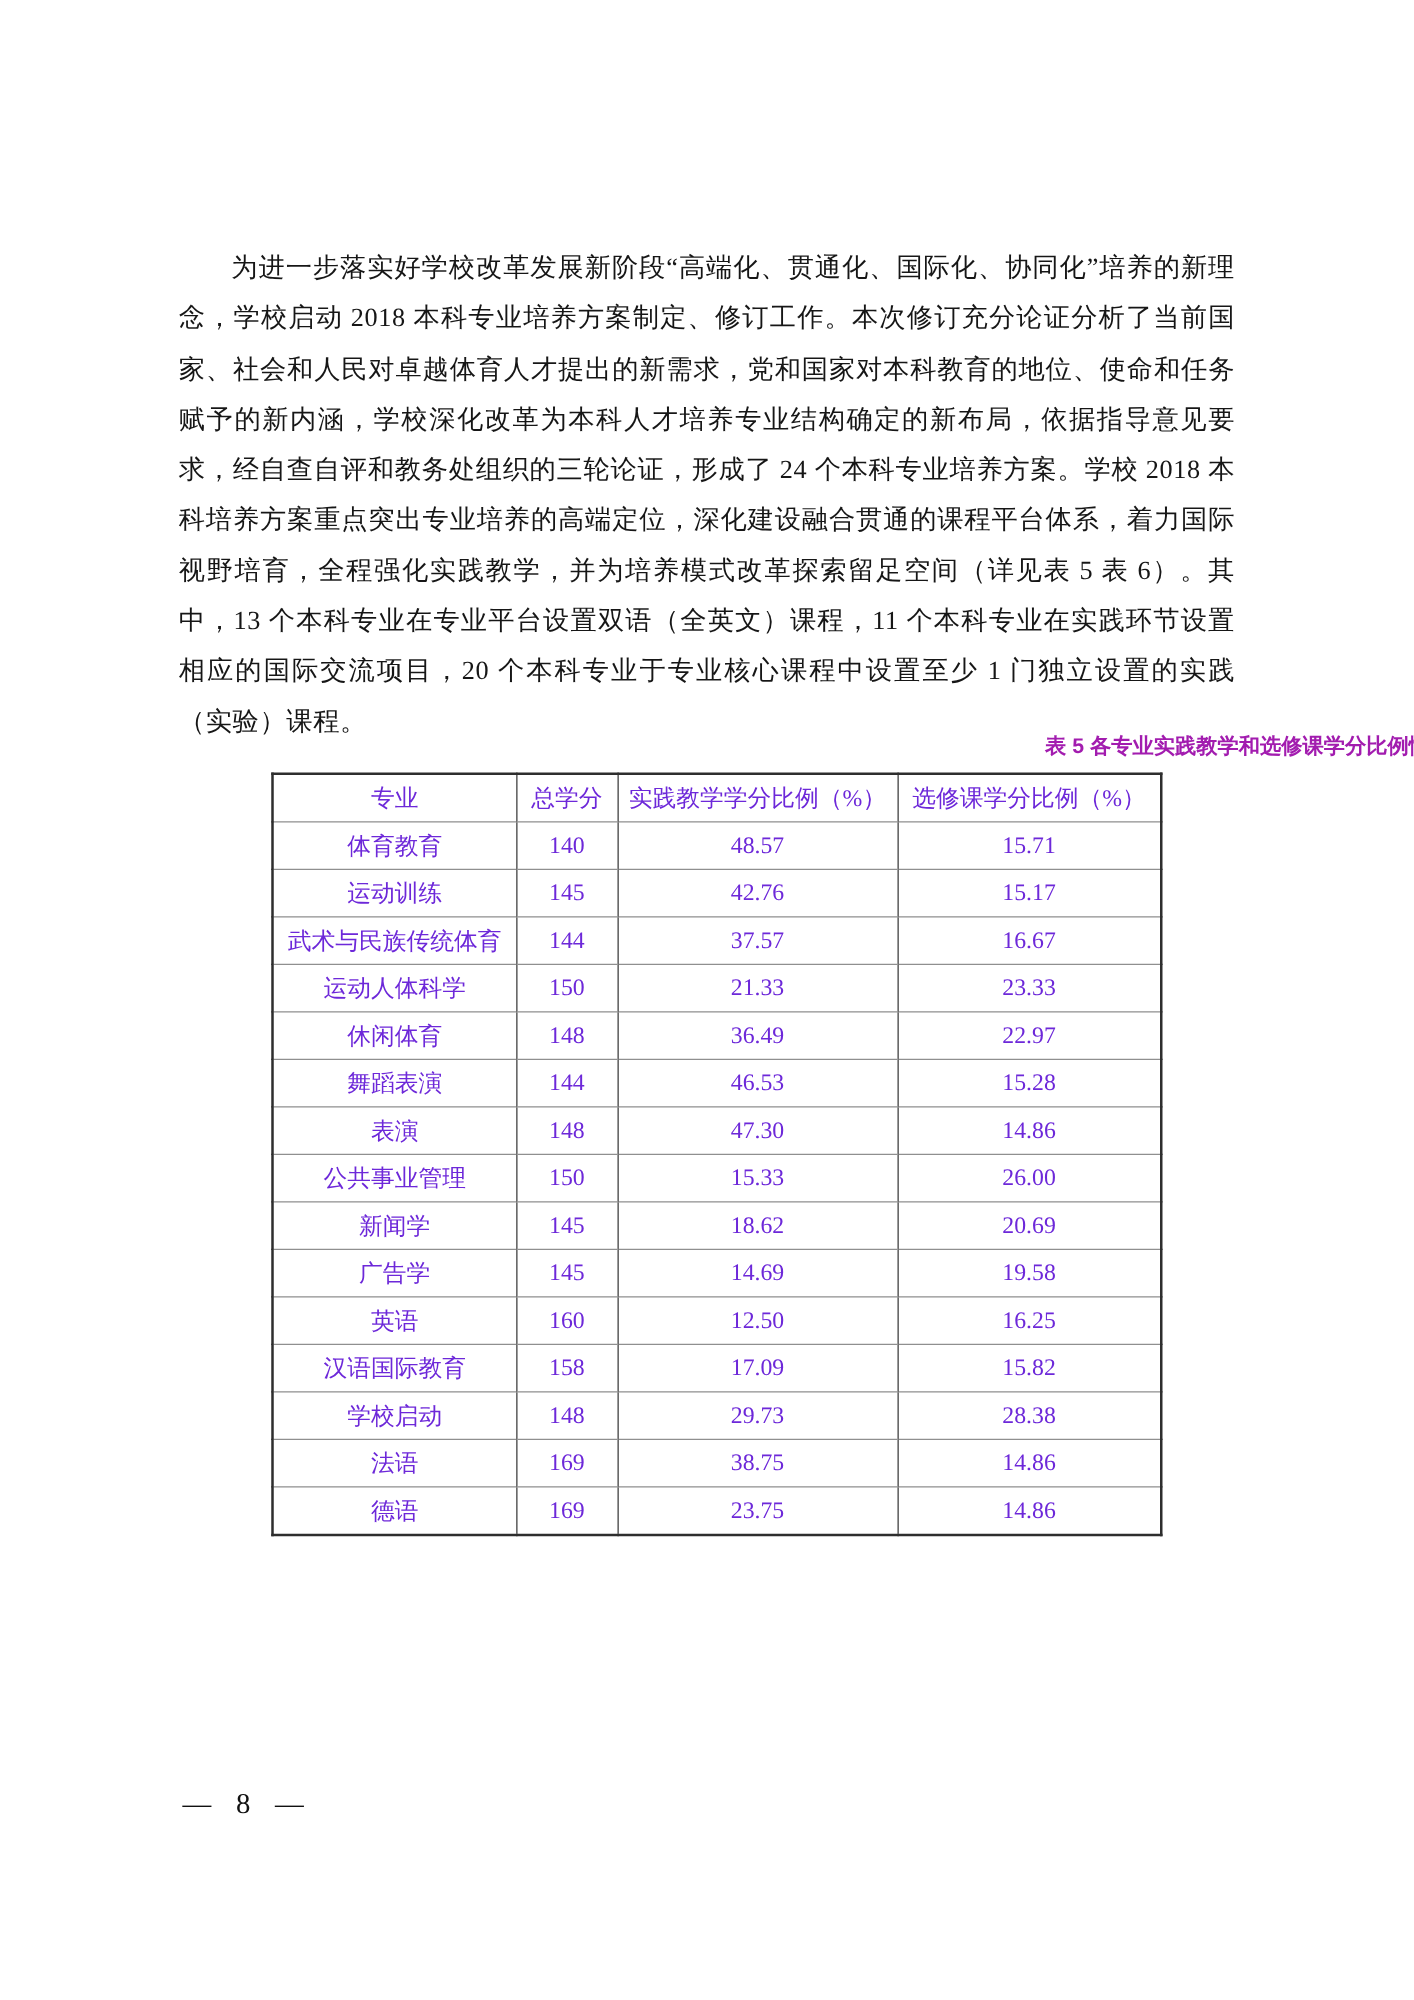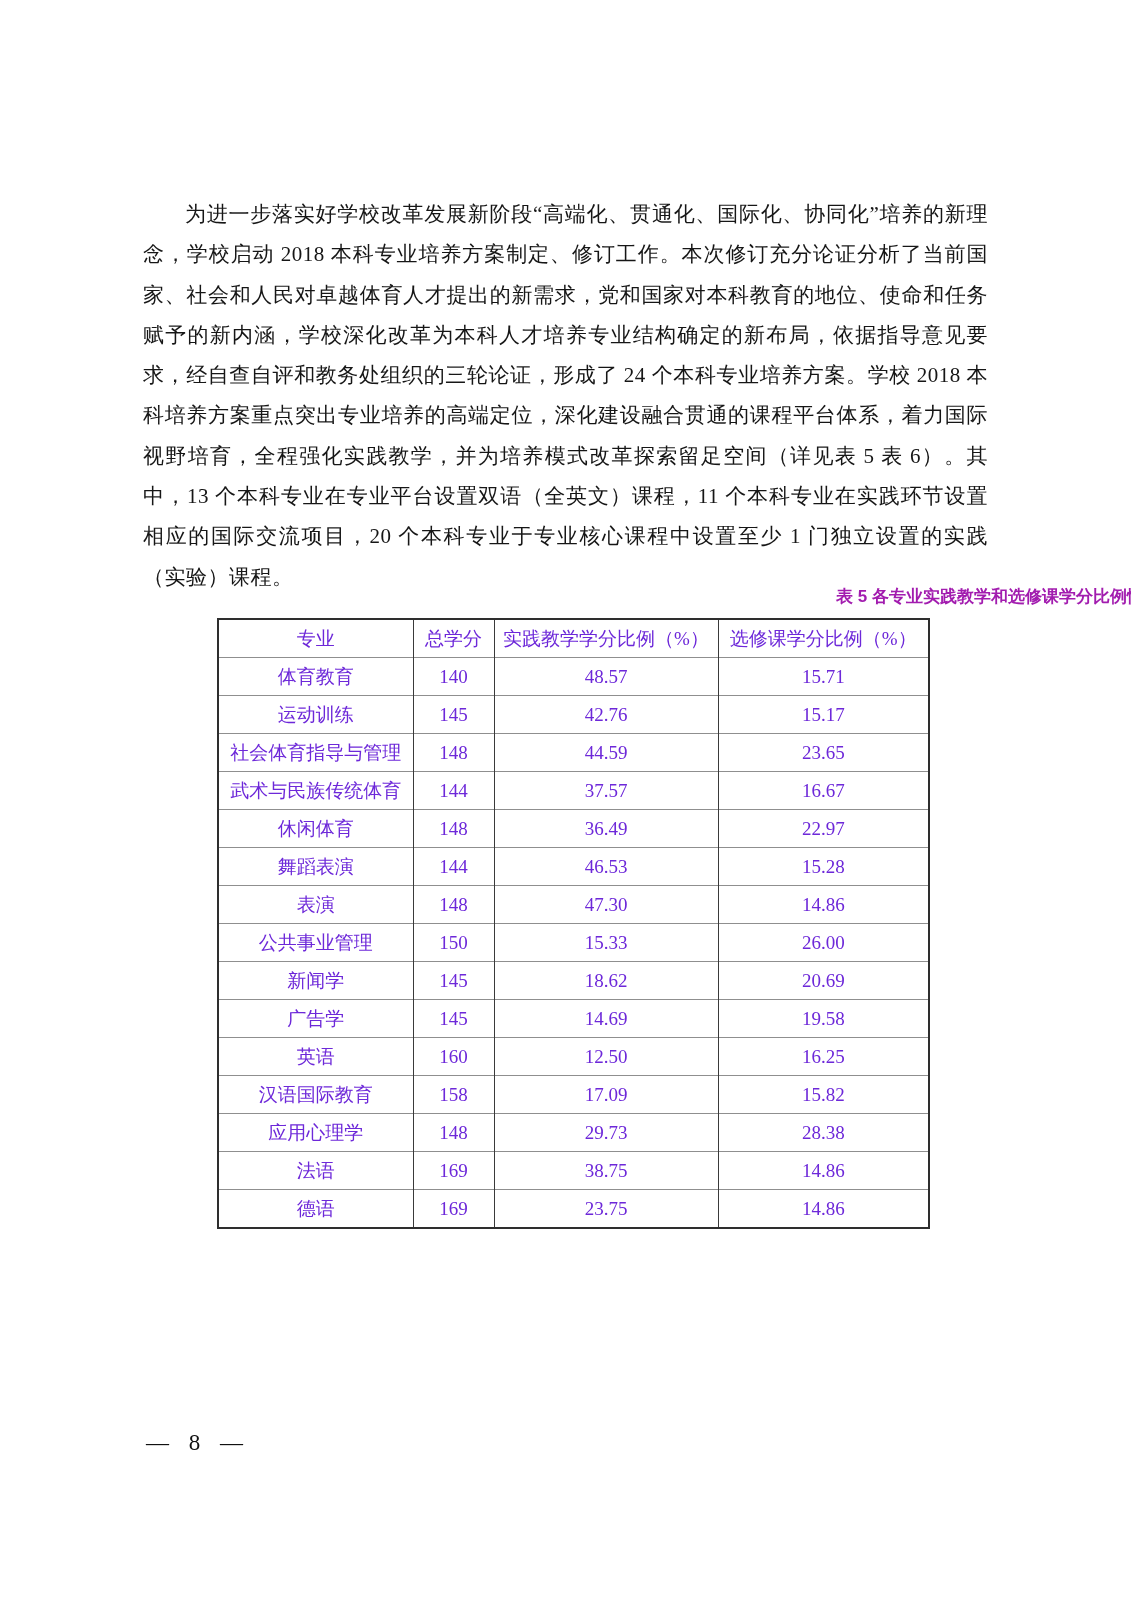--- a/index.html
+++ b/index.html
@@ -116,32 +116,32 @@
           <td>48.57</td>
           <td>15.71</td>
         </tr>
         <tr>
           <td>运动训练</td>
           <td>145</td>
           <td>42.76</td>
           <td>15.17</td>
         </tr>
         <tr>
-          <td>社会体育指导与管理</td>
-          <td>148</td>
-          <td>44.59</td>
-          <td>23.65</td>
-        </tr>
-        <tr>
           <td>武术与民族传统体育</td>
           <td>144</td>
           <td>37.57</td>
           <td>16.67</td>
         </tr>
         <tr>
+          <td>运动人体科学</td>
+          <td>150</td>
+          <td>21.33</td>
+          <td>23.33</td>
+        </tr>
+        <tr>
           <td>休闲体育</td>
           <td>148</td>
           <td>36.49</td>
           <td>22.97</td>
         </tr>
         <tr>
           <td>舞蹈表演</td>
           <td>144</td>
           <td>46.53</td>
           <td>15.28</td>
@@ -176,21 +176,21 @@
           <td>12.50</td>
           <td>16.25</td>
         </tr>
         <tr>
           <td>汉语国际教育</td>
           <td>158</td>
           <td>17.09</td>
           <td>15.82</td>
         </tr>
         <tr>
-          <td>应用心理学</td>
+          <td>学校启动</td>
           <td>148</td>
           <td>29.73</td>
           <td>28.38</td>
         </tr>
         <tr>
           <td>法语</td>
           <td>169</td>
           <td>38.75</td>
           <td>14.86</td>
         </tr>

